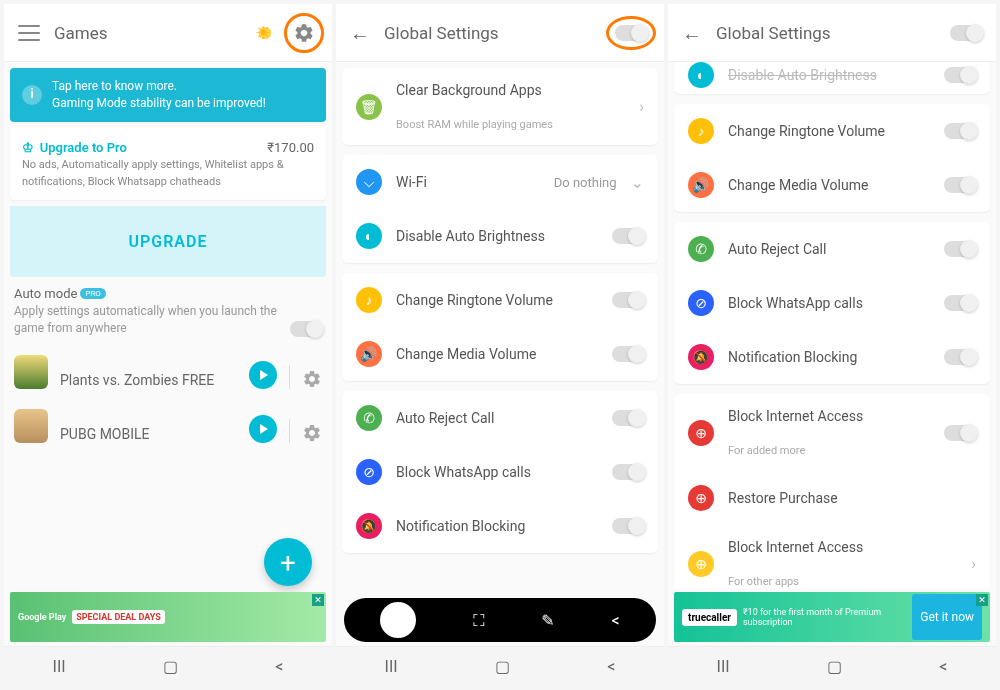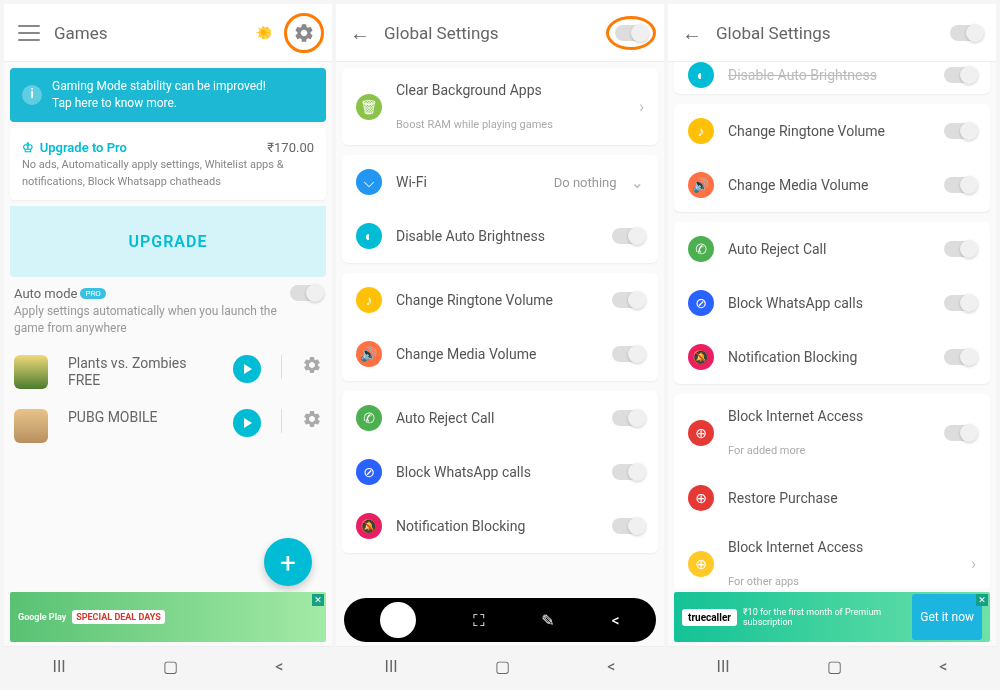--- a/index.html
+++ b/index.html
@@ -18,25 +18,25 @@
 .circle-highlight{border:3px solid #ff7a00;border-radius:50%;padding:6px;margin:-6px}
 .toggle{width:32px;height:16px;background:#ddd;border-radius:8px;position:relative;cursor:pointer}
 .toggle::after{content:"";width:18px;height:18px;background:#f0f0f0;border-radius:50%;position:absolute;top:-1px;right:-2px;box-shadow:0 1px 3px rgba(0,0,0,0.2)}
 .content{flex:1;overflow:hidden;padding:6px}
 .banner-blue{background:#1cb8d4;color:#fff;border-radius:4px;padding:10px 12px;display:flex;align-items:center;gap:10px;margin-bottom:6px;font-size:12px;line-height:1.4}
 .info-circle{width:20px;height:20px;border-radius:50%;background:rgba(255,255,255,0.3);display:flex;align-items:center;justify-content:center;font-weight:bold;font-size:12px}
 .pro-card{background:#fff;border-radius:4px;padding:10px 12px;margin-bottom:6px;font-size:11px;color:#888;line-height:1.5;box-shadow:0 1px 2px rgba(0,0,0,0.05)}
 .pro-head{display:flex;align-items:center;gap:6px;color:#00bcd4;font-weight:600;font-size:13px}
 .pro-head .price{margin-left:auto;color:#666;font-weight:400}
 .upgrade-btn{background:#d4f4f9;color:#00bcd4;text-align:center;padding:26px;font-weight:600;letter-spacing:1px;border-radius:0 0 4px 4px;cursor:pointer}
-.auto-mode{padding:8px 4px;display:flex;align-items:flex-start;gap:10px}
+.auto-mode{padding:8px 4px;display:flex;align-items:flex-end;gap:10px}
 .auto-mode .txt{flex:1;font-size:12px;color:#999;line-height:1.4}
 .auto-mode .txt .t{color:#666;font-size:13px}
 .pro-badge{background:#3ac0e0;color:#fff;font-size:8px;padding:1px 5px;border-radius:6px;vertical-align:2px}
-.game-row{display:flex;align-items:flex-start;gap:20px;padding:10px 4px}
+.game-row{display:flex;align-items:flex-end;gap:12px;padding:10px 4px}
 .game-ico{width:34px;height:34px;border-radius:6px;background:#ddd}
 .game-ico.pvz{background:linear-gradient(#f0d97a,#4a7c2e)}
 .game-ico.pubg{background:linear-gradient(#e8c48a,#b89060)}
 .game-name{flex:1;font-size:14px;color:#666;line-height:1.2}
 .play-btn{width:28px;height:28px;border-radius:50%;background:#00bcd4;display:flex;align-items:center;justify-content:center;cursor:pointer}
 .play-btn::before{content:"";border-left:8px solid #fff;border-top:5px solid transparent;border-bottom:5px solid transparent;margin-left:2px}
 .row-gear{width:20px;height:20px;fill:#aaa;cursor:pointer}
 .divider-v{width:1px;height:24px;background:#ddd}
 .fab{position:absolute;right:20px;bottom:100px;width:48px;height:48px;border-radius:50%;background:#00bcd4;color:#fff;font-size:28px;display:flex;align-items:center;justify-content:center;cursor:pointer;box-shadow:0 4px 8px rgba(0,0,0,0.2)}
 .card{background:#fff;border-radius:6px;margin-bottom:10px;box-shadow:0 1px 2px rgba(0,0,0,0.06)}
@@ -76,22 +76,22 @@
         <svg viewBox="0 0 24 24">
             <path d="M19.14,12.94c0.04-0.3,0.06-0.61,0.06-0.94c0-0.32-0.02-0.64-0.07-0.94l2.03-1.58c0.18-0.14,0.23-0.41,0.12-0.61 l-1.92-3.32c-0.12-0.22-0.37-0.29-0.59-0.22l-2.39,0.96c-0.5-0.38-1.03-0.7-1.62-0.94L14.4,2.81c-0.04-0.24-0.24-0.41-0.48-0.41 h-3.84c-0.24,0-0.43,0.17-0.47,0.41L9.25,5.35C8.66,5.59,8.12,5.92,7.63,6.29L5.24,5.33c-0.22-0.08-0.47,0-0.59,0.22L2.74,8.87 C2.62,9.08,2.66,9.34,2.86,9.48l2.03,1.58C4.84,11.36,4.8,11.69,4.8,12s0.02,0.64,0.07,0.94l-2.03,1.58 c-0.18,0.14-0.23,0.41-0.12,0.61l1.92,3.32c0.12,0.22,0.37,0.29,0.59,0.22l2.39-0.96c0.5,0.38,1.03,0.7,1.62,0.94l0.36,2.54 c0.05,0.24,0.24,0.41,0.48,0.41h3.84c0.24,0,0.44-0.17,0.47-0.41l0.36-2.54c0.59-0.24,1.13-0.56,1.62-0.94l2.39,0.96 c0.22,0.08,0.47,0,0.59-0.22l1.92-3.32c0.12-0.22,0.07-0.47-0.12-0.61L19.14,12.94z M12,15.6c-1.98,0-3.6-1.62-3.6-3.6 s1.62-3.6,3.6-3.6s3.6,1.62,3.6,3.6S13.98,15.6,12,15.6z"></path>
           </svg>
       </div>
     </div>
   </div>
   <div class="content">
     <div class="banner-blue">
       <div class="info-circle">i</div>
       <div>
+        <div>Tap here to know more.</div>
         <div>Gaming Mode stability can be improved!</div>
-        <div>Tap here to know more.</div>
       </div>
     </div>
     <div class="pro-card">
       <div class="pro-head">
         <span>♔</span>
         <span>Upgrade to Pro</span>
         <span class="price">₹170.00</span>
       </div>
       <div>No ads, Automatically apply settings, Whitelist apps &amp; notifications, Block Whatsapp chatheads</div>
     </div>

